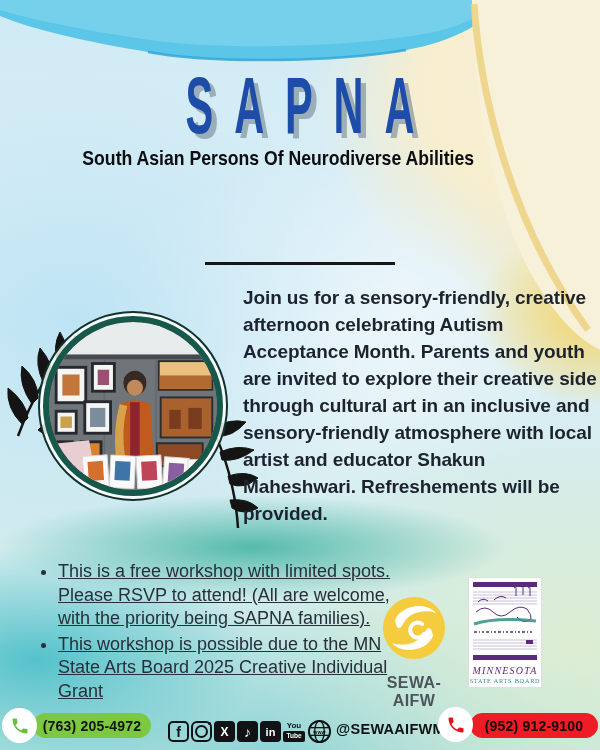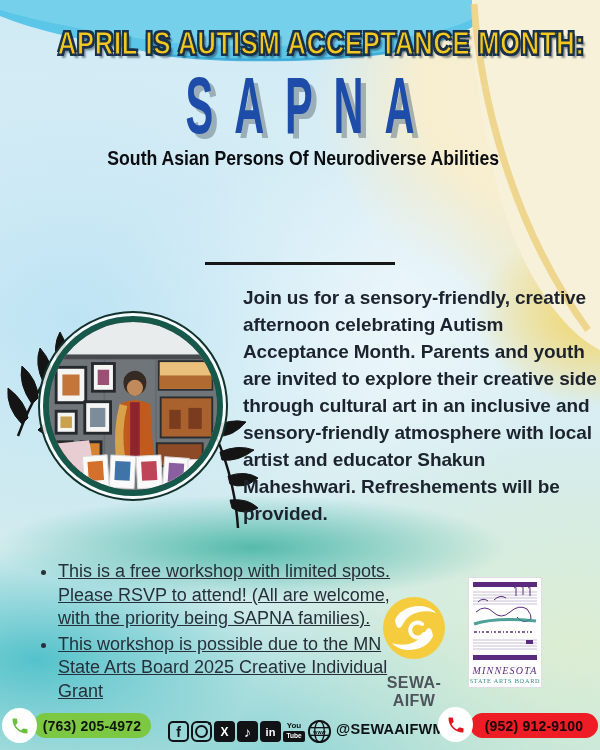--- a/index.html
+++ b/index.html
@@ -35,21 +35,21 @@
     white-space:nowrap;
   }
   
   .sapna{left:0;top:66px;width:600px;text-align:center;margin:0;}
   .sapna span{
     display:inline-block;font-weight:bold;font-size:80px;line-height:80px;
     letter-spacing:40px;padding-left:40px;color:#1d4da8;
     transform:scaleX(.52);transform-origin:center;white-space:nowrap;
     text-shadow:10px 5px 0 rgba(116,133,143,.6);
   }
-  .subtitle{left:0;top:146px;width:556px;text-align:center;padding-left:25px;}
+  .subtitle{left:0;top:146px;width:556px;text-align:center;}
   .subtitle span{display:inline-block;font-weight:bold;font-size:21px;color:#0b0d10;
     transform:scaleX(.84);transform-origin:center;white-space:nowrap;}
 
   .event{left:0;top:192px;width:600px;text-align:center;font-size:21px;line-height:28px;color:#2d3642;}
   .divider{left:205px;top:262px;width:190px;height:3px;background:#161616;}
 
   
   .photo-outer{left:38px;top:311px;width:190px;height:190px;border-radius:50%;
     border:2px solid #12332c;padding:3px;background:rgba(255,255,255,.85);box-sizing:border-box;}
   .photo-ring{width:100%;height:100%;border-radius:50%;border:6px solid #16584a;box-sizing:border-box;overflow:hidden;background:#777;}
@@ -99,23 +99,20 @@
     <path d="M0,0 H500 C494,20 452,42 406,50 C336,62 214,64 148,52 C88,42 34,30 0,16 Z" fill="#5cc6e8"></path>
     <path d="M0,0 H495 C490,12 466,26 424,34 C344,48 216,50 150,40 C95,32 40,22 0,10 Z" fill="#79d1ec" opacity=".85"></path>
     <path d="M148,52 C214,64 336,62 406,50" fill="none" stroke="#2da4d4" stroke-width="2.5" opacity=".8"></path>
   </svg>
 
   <svg class="abs bg-cream" width="140" height="360" viewBox="0 0 140 360" style="left:460px;">
     <path d="M12,0 H140 V350 C100,330 60,270 38,190 C22,130 12,60 12,0 Z" fill="#f8f1da"></path>
     <path d="M14,4 C20,90 48,220 128,330" fill="none" stroke="#ecd07a" stroke-width="7" opacity=".8"></path>
   </svg>
 
-  <div class="abs banner">
-    <span>APRIL IS AUTISM ACCEPTANCE MONTH:</span>
-  </div>
 
   <h1 class="abs sapna">
     <span>SAPNA</span>
   </h1>
   <div class="abs subtitle">
     <span>South Asian Persons Of Neurodiverse Abilities</span>
   </div>
 
   <div class="abs divider"></div>
 

